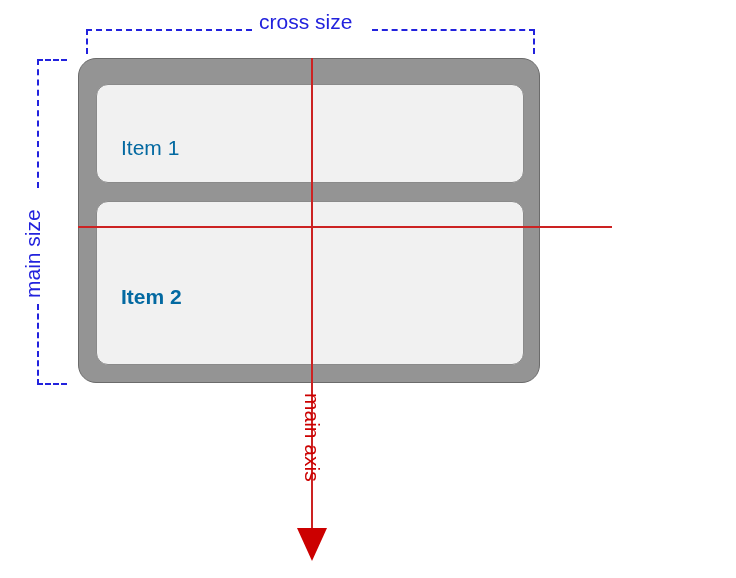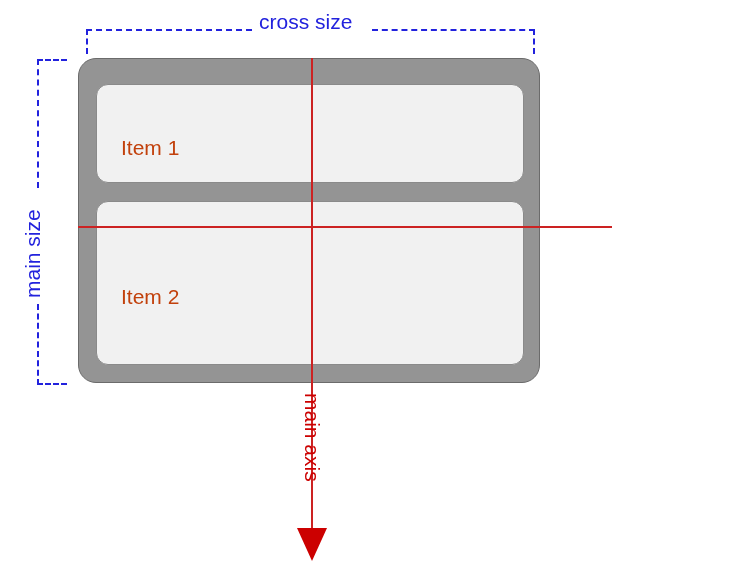--- a/index.html
+++ b/index.html
@@ -40,26 +40,27 @@
     box-sizing: border-box;
     width: 428px;
   }
   .flex-item.item-1 {
     top: 25px;
     height: 99px;
   }
   .flex-item.item-2 {
     top: 142px;
     height: 164px;
+    font-weight: bold;
   }
   .item-label {
     position: absolute;
     left: 24px;
     font-size: 21px;
-    color: #c2410c;
+    color: #0369a1;
     line-height: 1;
     white-space: nowrap;
   }
   .item-1 .item-label { top: 52px; }
   .item-2 .item-label { top: 84px; }
 
   
   .axis-line {
     position: absolute;
     background: #cc2222;

